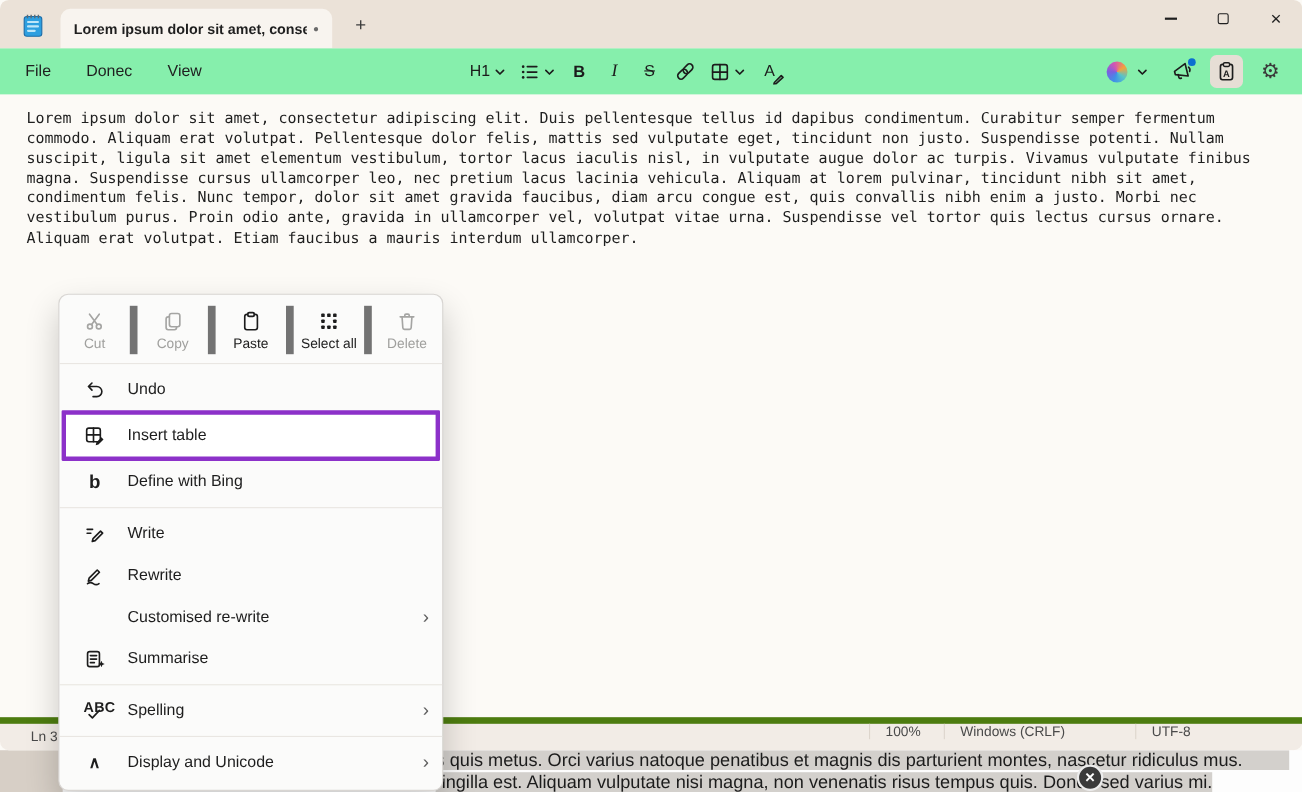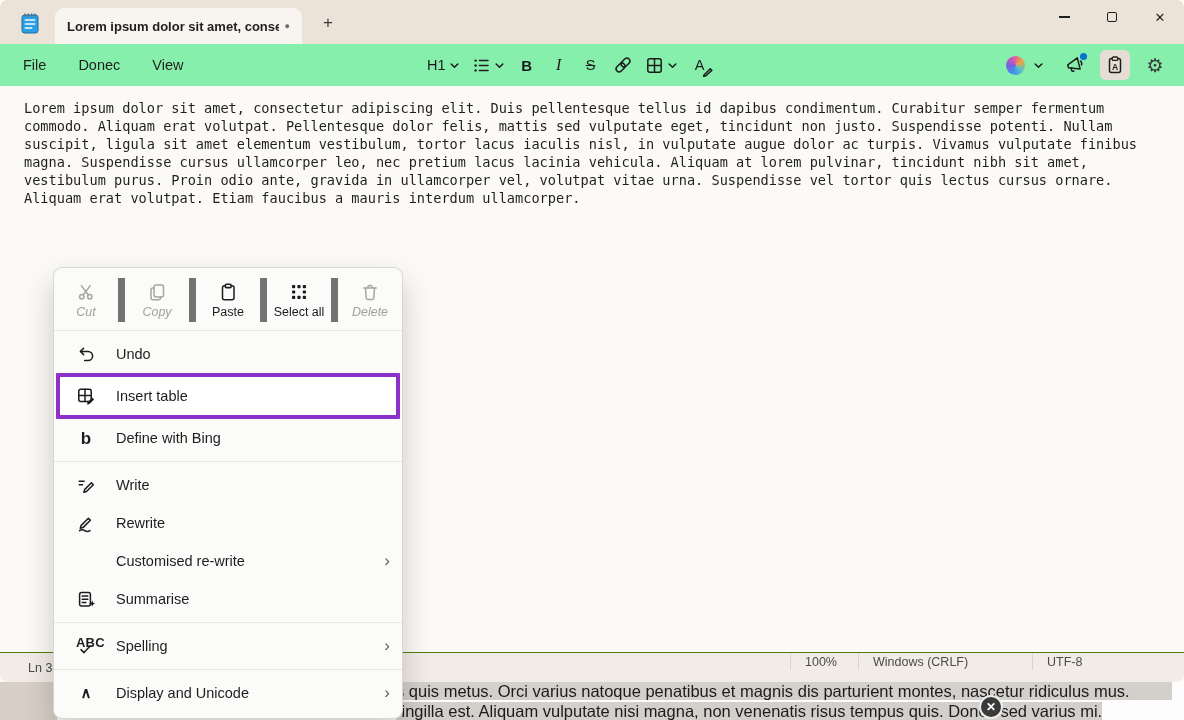--- a/index.html
+++ b/index.html
@@ -60,37 +60,37 @@
   .clip-a .letter { position:absolute; font-size:8.5px; font-weight:700; color:#1f1f1f; top:12px; }
   .gear { font-size:19px; color:#3a3a3a; width:30px; height:30px; display:flex; align-items:center; justify-content:center; }
 
   
   .document { position:relative; height:566px; background:#fcfaf6; padding:13px 0 0 24px; }
   .doc-line { font-family:"DejaVu Sans Mono","Liberation Mono",monospace; font-size:13.6px;
     line-height:18.1px; color:#1f1f1f; white-space:pre; }
 
   
   .statusbar { position:absolute; left:0; bottom:0; width:1184px; height:30px; background:#f2ece6;
-    border-top:1px solid #4d7c0f; display:flex; align-items:center; font-size:12.5px; color:#4a4a4a; }
+    border-top:6px solid #4d7c0f; display:flex; align-items:center; font-size:12.5px; color:#4a4a4a; }
   .status-left { padding-left:28px; }
   .status-right { margin-left:auto; display:flex; height:100%; align-items:flex-start; }
   .status-sec { height:60%; display:flex; align-items:center; border-left:1px solid #ddd5cc; padding-left:14px; }
   .sec-zoom { width:68px; }
   .sec-eol { width:174px; }
   .sec-enc { width:152px; }
 
   
   .context-menu { position:absolute; left:53px; top:267px; width:350px; z-index:10;
     background:#fbfbfa; border:1px solid #d8d5d2; border-radius:9px;
     box-shadow:0 14px 30px rgba(0,0,0,.20); padding:6px 0; }
   .qa-row { display:flex; height:52px; align-items:center; }
   .qa { flex:1; display:flex; flex-direction:column; align-items:center; justify-content:center; gap:3px; height:44px; }
   .qa + .qa { border-left:7px solid #737373; }
   .qa-label { font-size:12.5px; color:#1c1c1c; }
-  .qa.disabled .qa-label { color:#a0a09e;font-style:italic; }
+  .qa.disabled .qa-label { color:#a0a09e; }
   .menu-divider { height:1px; background:#e9e6e2; margin:4px 0; }
   .menu-row { height:38px; display:flex; align-items:center; padding:0 12px 0 22px; gap:20px; }
   .menu-row .mi-icon { width:20px; height:20px; display:flex; align-items:center; justify-content:center; flex:none; }
   .menu-row .mi-label { font-size:14.5px; color:#1d1d1d; flex:1; }
   .menu-row .mi-sub { color:#5f5f5f; font-size:17px; }
   .row-highlight { border:4.5px solid #8c31c9; margin:0 2px; border-radius:1px; background:#fff; }
   .row-highlight .menu-row { padding-left:16px; }
   .bing-b { font-size:17px; font-weight:700; color:#1d1d1d; line-height:1; }
   .caret-glyph { font-size:15px; font-weight:600; color:#1d1d1d; }
   .abc-icon { position:relative; width:20px; height:20px; }
@@ -232,20 +232,21 @@
           <span>⚙</span>
         </div>
       </div>
     </div>
 
     <div class="document">
       <div class="doc-line">Lorem ipsum dolor sit amet, consectetur adipiscing elit. Duis pellentesque tellus id dapibus condimentum. Curabitur semper fermentum</div>
       <div class="doc-line">commodo. Aliquam erat volutpat. Pellentesque dolor felis, mattis sed vulputate eget, tincidunt non justo. Suspendisse potenti. Nullam</div>
       <div class="doc-line">suscipit, ligula sit amet elementum vestibulum, tortor lacus iaculis nisl, in vulputate augue dolor ac turpis. Vivamus vulputate finibus</div>
       <div class="doc-line">magna. Suspendisse cursus ullamcorper leo, nec pretium lacus lacinia vehicula. Aliquam at lorem pulvinar, tincidunt nibh sit amet,</div>
+      <div class="doc-line">condimentum felis. Nunc tempor, dolor sit amet gravida faucibus, diam arcu congue est, quis convallis nibh enim a justo. Morbi nec</div>
       <div class="doc-line">vestibulum purus. Proin odio ante, gravida in ullamcorper vel, volutpat vitae urna. Suspendisse vel tortor quis lectus cursus ornare.</div>
       <div class="doc-line">Aliquam erat volutpat. Etiam faucibus a mauris interdum ullamcorper.</div>
     </div>
 
     <div class="statusbar">
       <div class="status-left">Ln 3</div>
       <div class="status-right">
         <div class="status-sec sec-zoom">100%</div>
         <div class="status-sec sec-eol">Windows (CRLF)</div>
         <div class="status-sec sec-enc">UTF-8</div>

